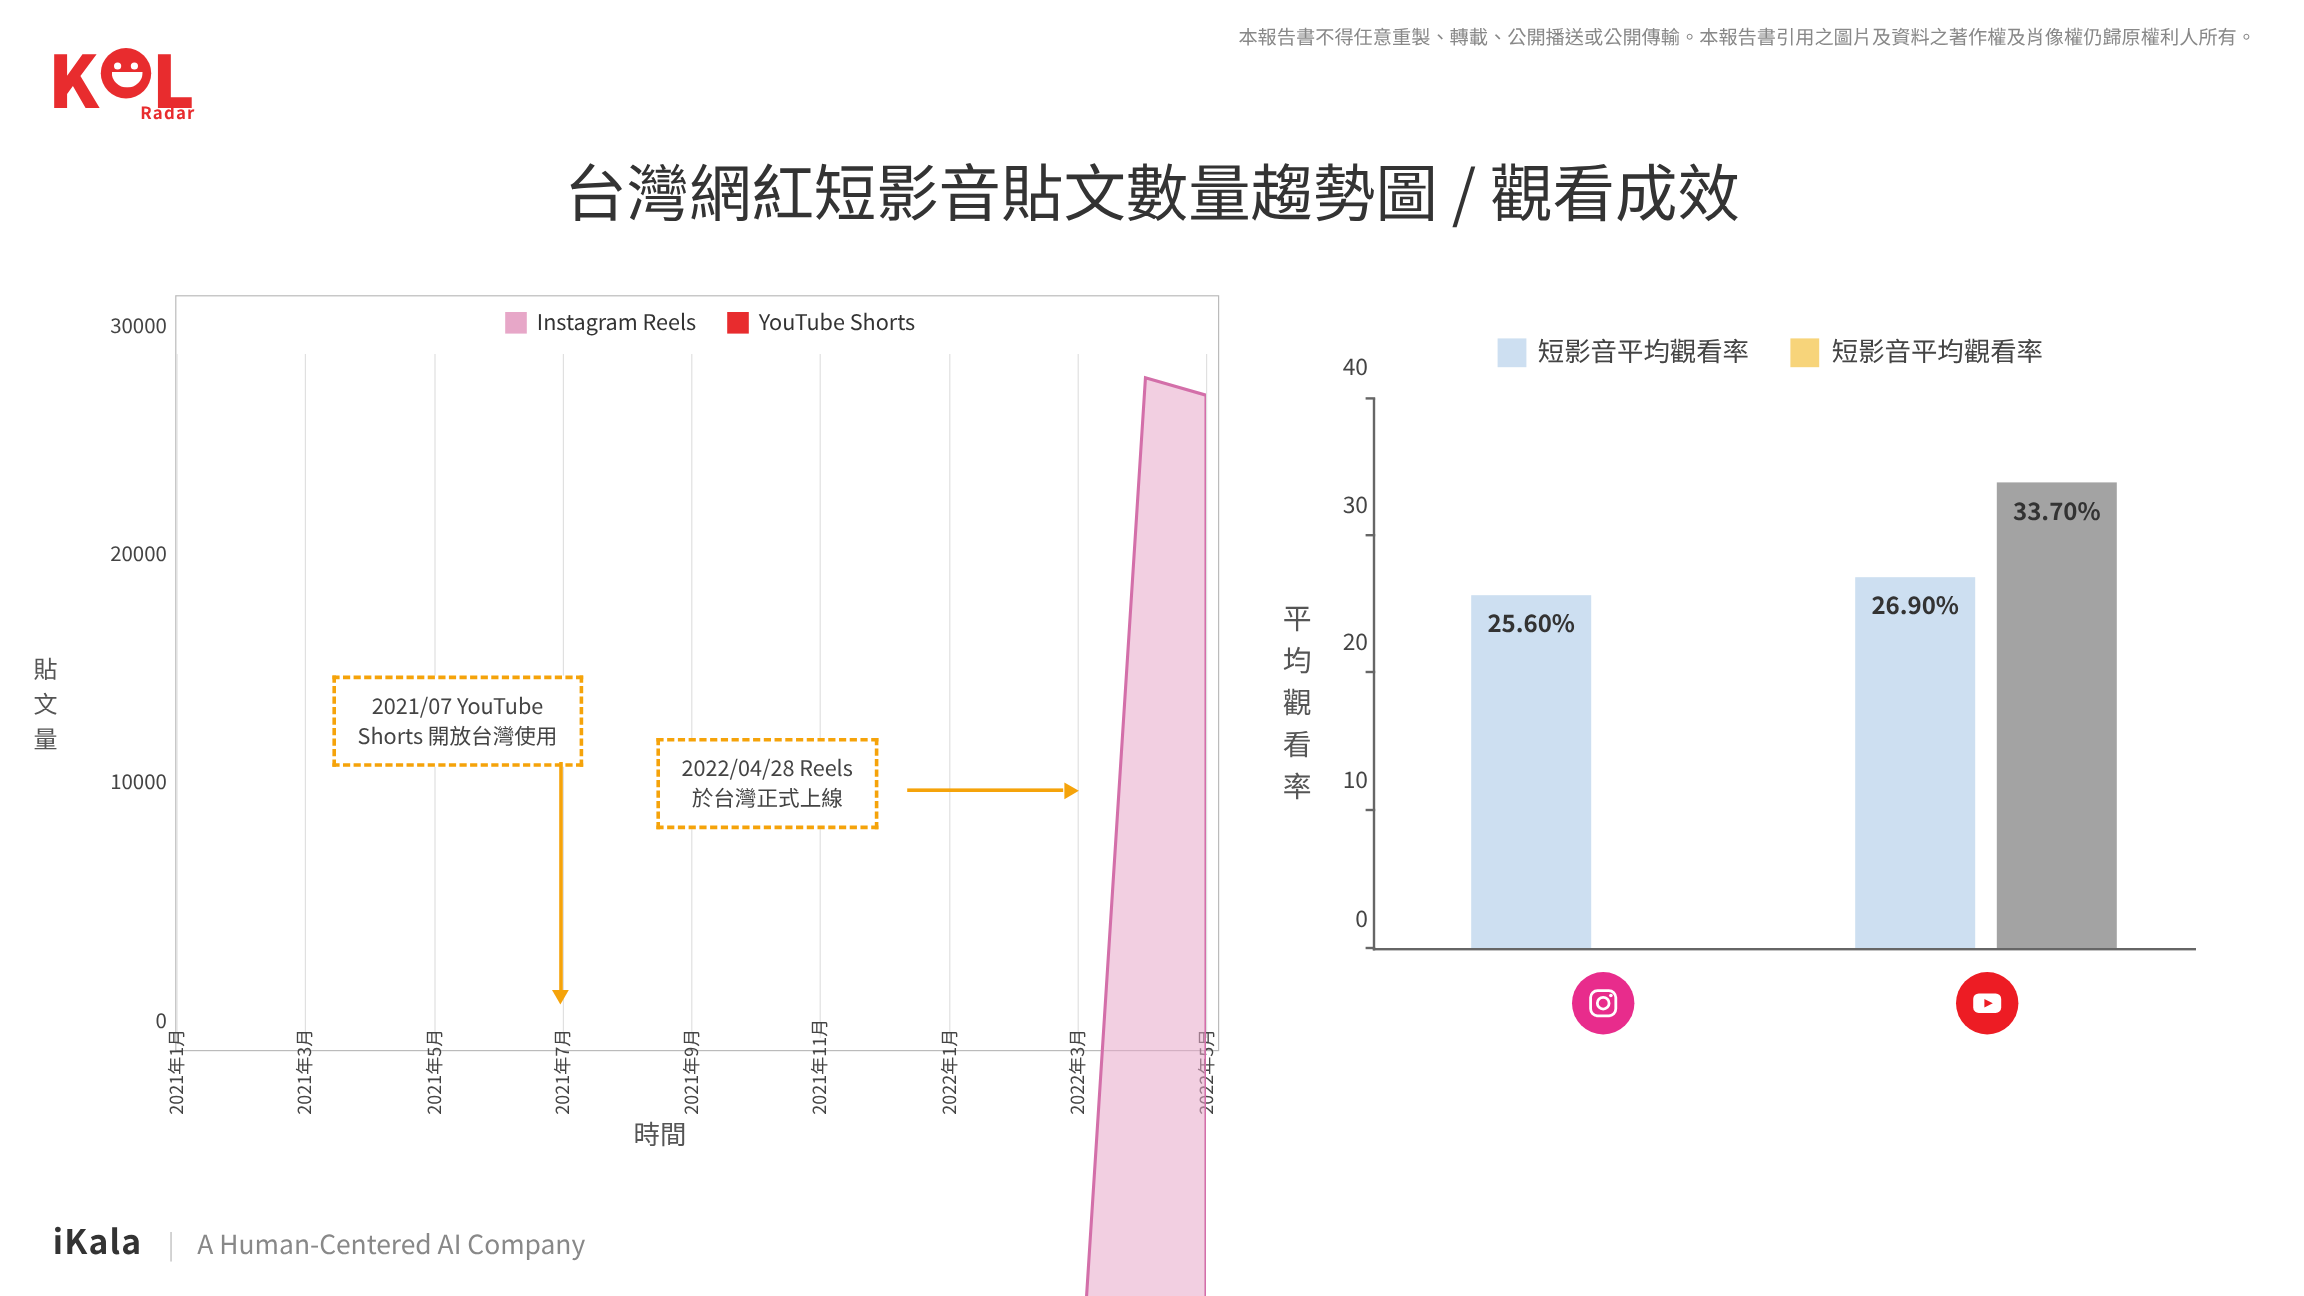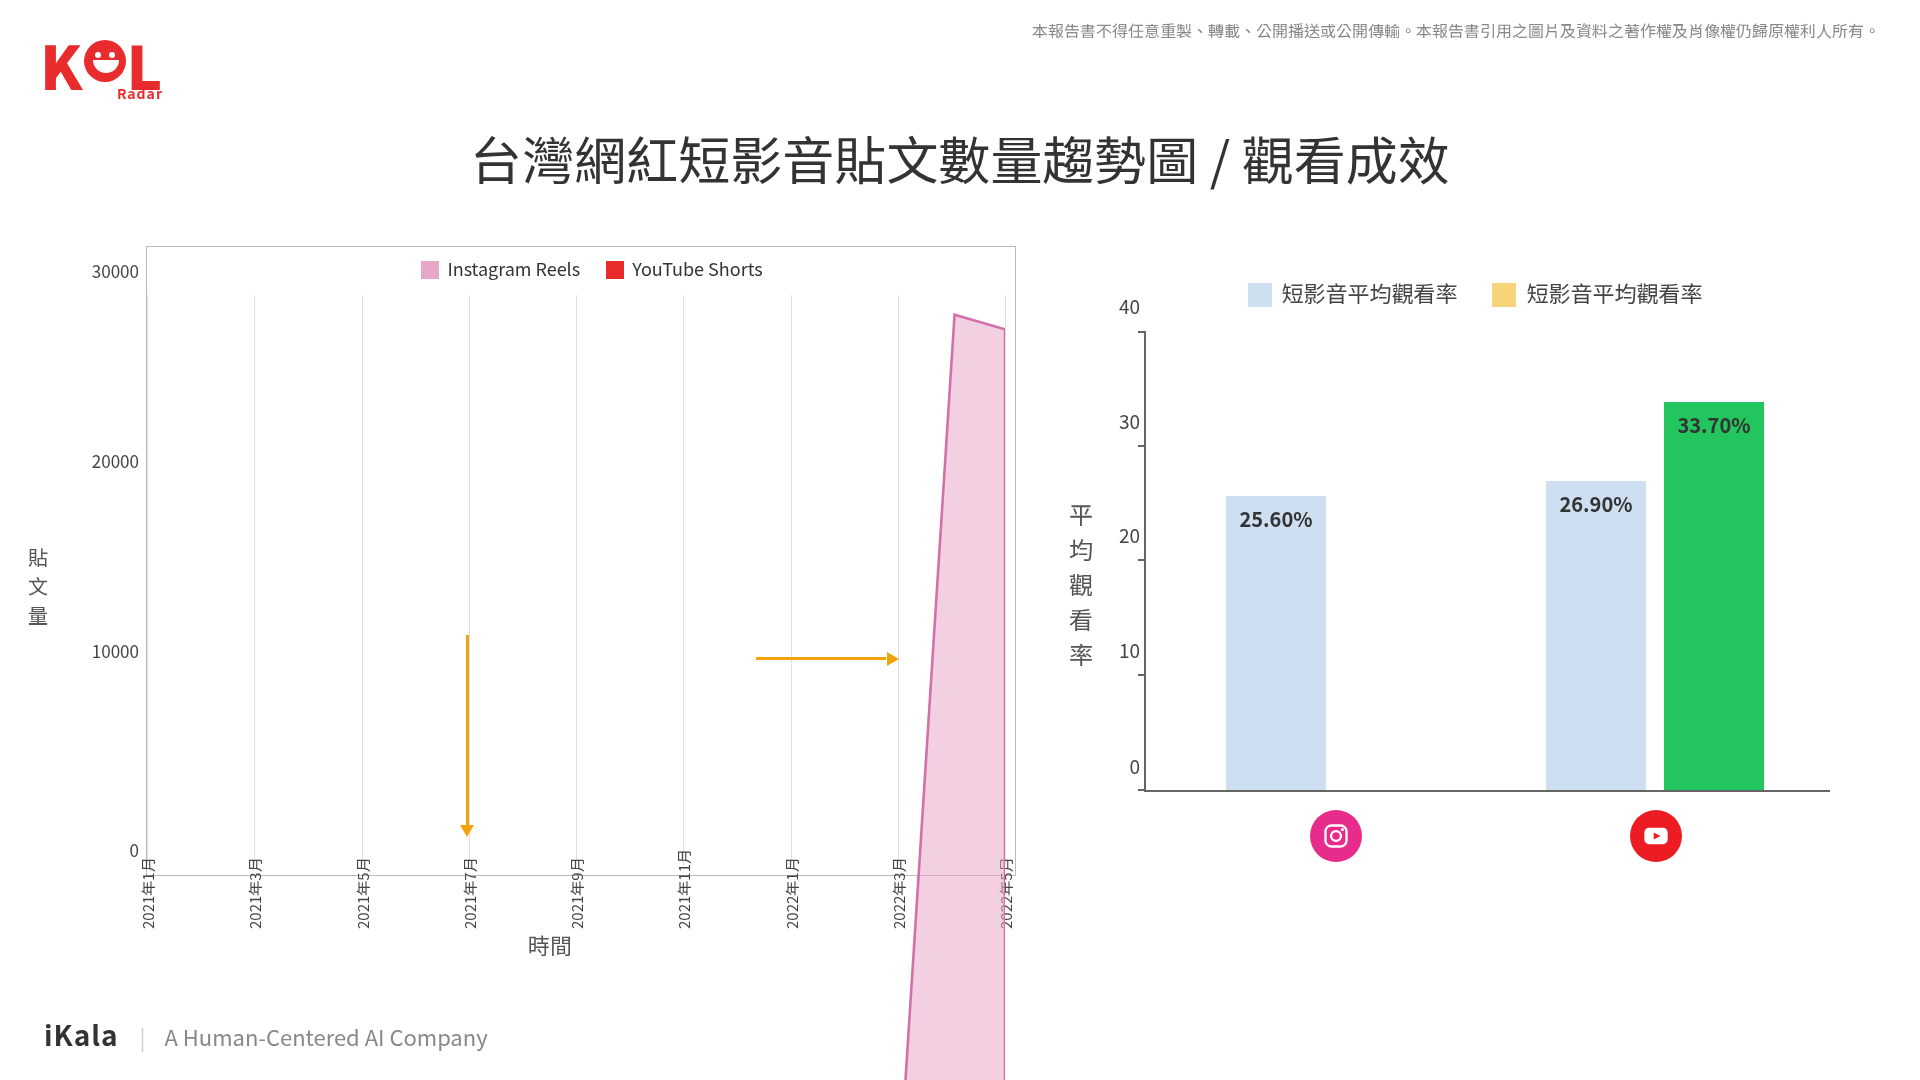--- a/index.html
+++ b/index.html
@@ -48,21 +48,21 @@
     .r-legend .sw{display:inline-block;width:24px;height:24px;vertical-align:-5px;margin:0 10px 0 30px;}
     .sw.blue{background:#cddff1;}
     .sw.yel{background:#f7d47a;}
     .r-ylabel{position:absolute;top:220px;left:-14px;width:30px;font-size:24px;color:#555;text-align:center;}
     .r-plot{position:absolute;top:56px;left:64px;right:10px;height:460px;border-left:2px solid #666;border-bottom:2px solid #666;}
     .r-ytick{position:absolute;left:-46px;width:40px;text-align:right;font-size:19px;color:#444;transform:translateY(-50%);}
     .r-tickmark{position:absolute;left:-8px;width:8px;height:2px;background:#666;}
     .bars-group{position:absolute;bottom:0;display:flex;gap:18px;align-items:flex-end;}
     .bar{width:100px;position:relative;}
     .bar.blue{background:#cddff1;}
-    .bar.yel{background:#22c55e;}
+    .bar.yel{background:#a3a3a3;}
     .bar .val{position:absolute;top:8px;left:0;right:0;text-align:center;font-size:20px;font-weight:700;color:#333;}
     .icon-circle{position:absolute;bottom:-72px;width:52px;height:52px;border-radius:50%;display:flex;align-items:center;justify-content:center;}
     .icon-circle.ig{background:#e82c8c;}
     .icon-circle.yt{background:#ed1c24;}
     .icon-circle svg{width:28px;height:28px;fill:#fff;}
     
     .footer{position:absolute;bottom:26px;left:44px;font-size:22px;color:#888;}
     .footer .ik{font-weight:700;color:#333;font-size:28px;letter-spacing:1px;margin-right:16px;}
     .footer .pipe{color:#ccc;margin-right:14px;}
   </style>
@@ -111,23 +111,29 @@
       <div class="grid-v" style="left:100%"></div>
         <div class="xtick" style="left:100%">2022年5月</div>
 
       <svg class="areas" viewBox="0 0 1000 1000" preserveAspectRatio="none">
 
         <path d="M0,1000 L0,1000 58.8,1000 117.6,1000 176.5,1000 235.3,1000 294.1,1000 352.9,1000 411.8,1000 470.6,1000 529.4,998 588.2,997 647.1,996 705.9,995 764.7,994 823.5,990 882.4,940 941.2,23 1000,40 L1000,1000 Z" fill="#e7a7c8" fill-opacity=".55" stroke="#d36fa9" stroke-width="3"></path>
 
         <path d="M0,1000 L0,997 58.8,996 117.6,993 176.5,991 235.3,988 294.1,985 352.9,978 411.8,975 470.6,977 529.4,972 588.2,968 647.1,962 705.9,958 764.7,963 823.5,950 882.4,938 941.2,945 1000,937 L1000,1000 Z" fill="#e82c2e" fill-opacity=".55" stroke="#c11f21" stroke-width="3"></path>
       </svg>
 
+      <div class="anno" style="top:268px;left:130px;">
+        <span>2021/07 YouTube</span><br><span>Shorts 開放台灣使用</span>
+      </div>
       <div class="arrow" style="top:340px;left:320px;">
         <div class="shaft" style="height:190px"></div>
           <div class="head" style="top:190px"></div>
+      </div>
+      <div class="anno" style="top:320px;left:400px;">
+        <span>2022/04/28 Reels</span><br><span>於台灣正式上線</span>
       </div>
       <div class="arrow right" style="top:362px;left:610px;">
         <div class="shaft" style="width:130px"></div>
           <div class="head" style="left:130px"></div>
       </div>
     </div>
   </div>
   <div class="xlabel">時間</div>
 </div>
 

